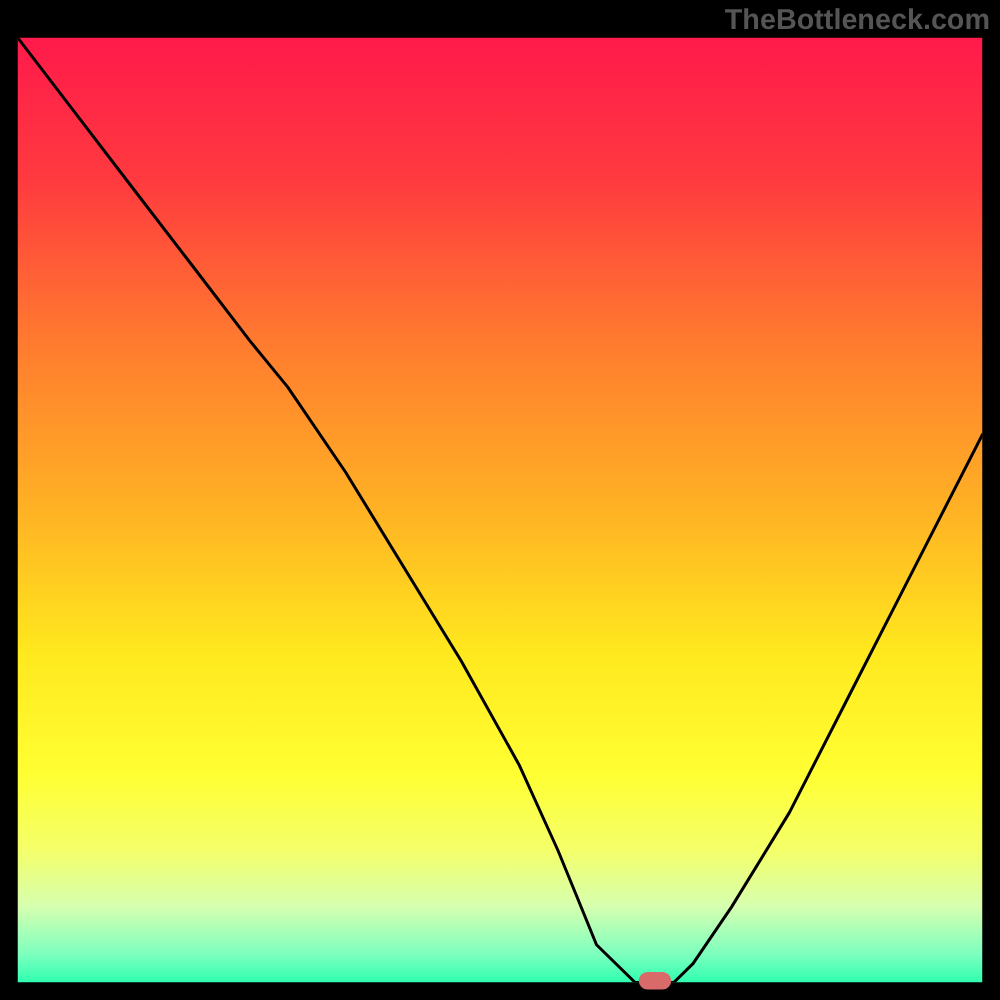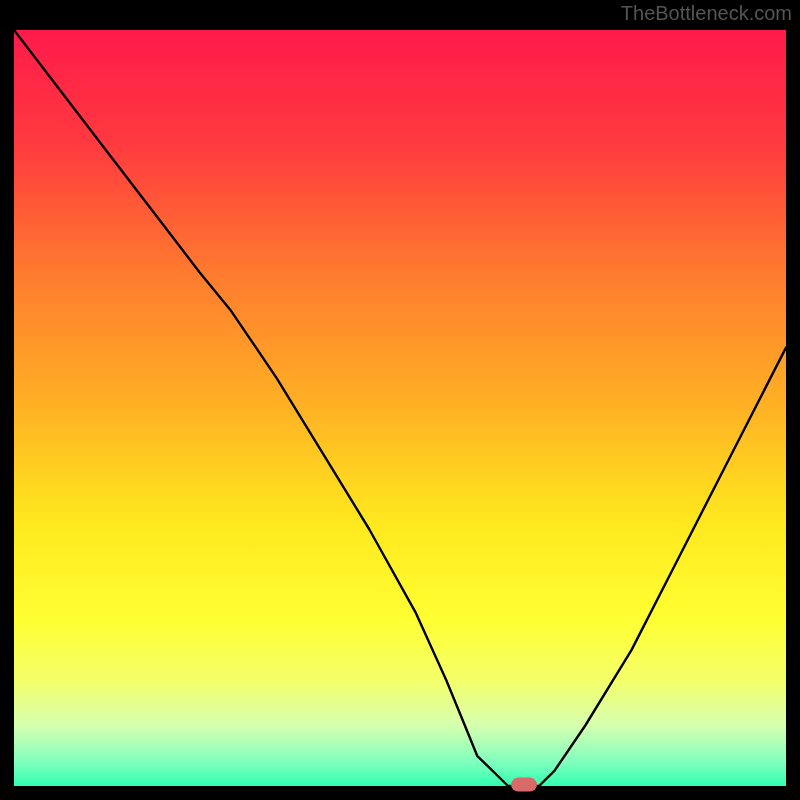--- a/index.html
+++ b/index.html
@@ -9,22 +9,22 @@
     height: 800px;
     background: #000;
     position: relative;
     font-family: Arial, Helvetica, sans-serif;
   }
   .watermark {
     position: absolute;
     top: 2px;
     right: 8px;
     color: #555;
-    font-size: 20px;
-    font-weight: 400;
+    font-size: 23px;
+    font-weight: 700;
     z-index: 10;
   }
   .plot-area {
     position: absolute;
     left: 14px;
     top: 30px;
     width: 772px;
     height: 756px;
   }
   .gradient-bg {

